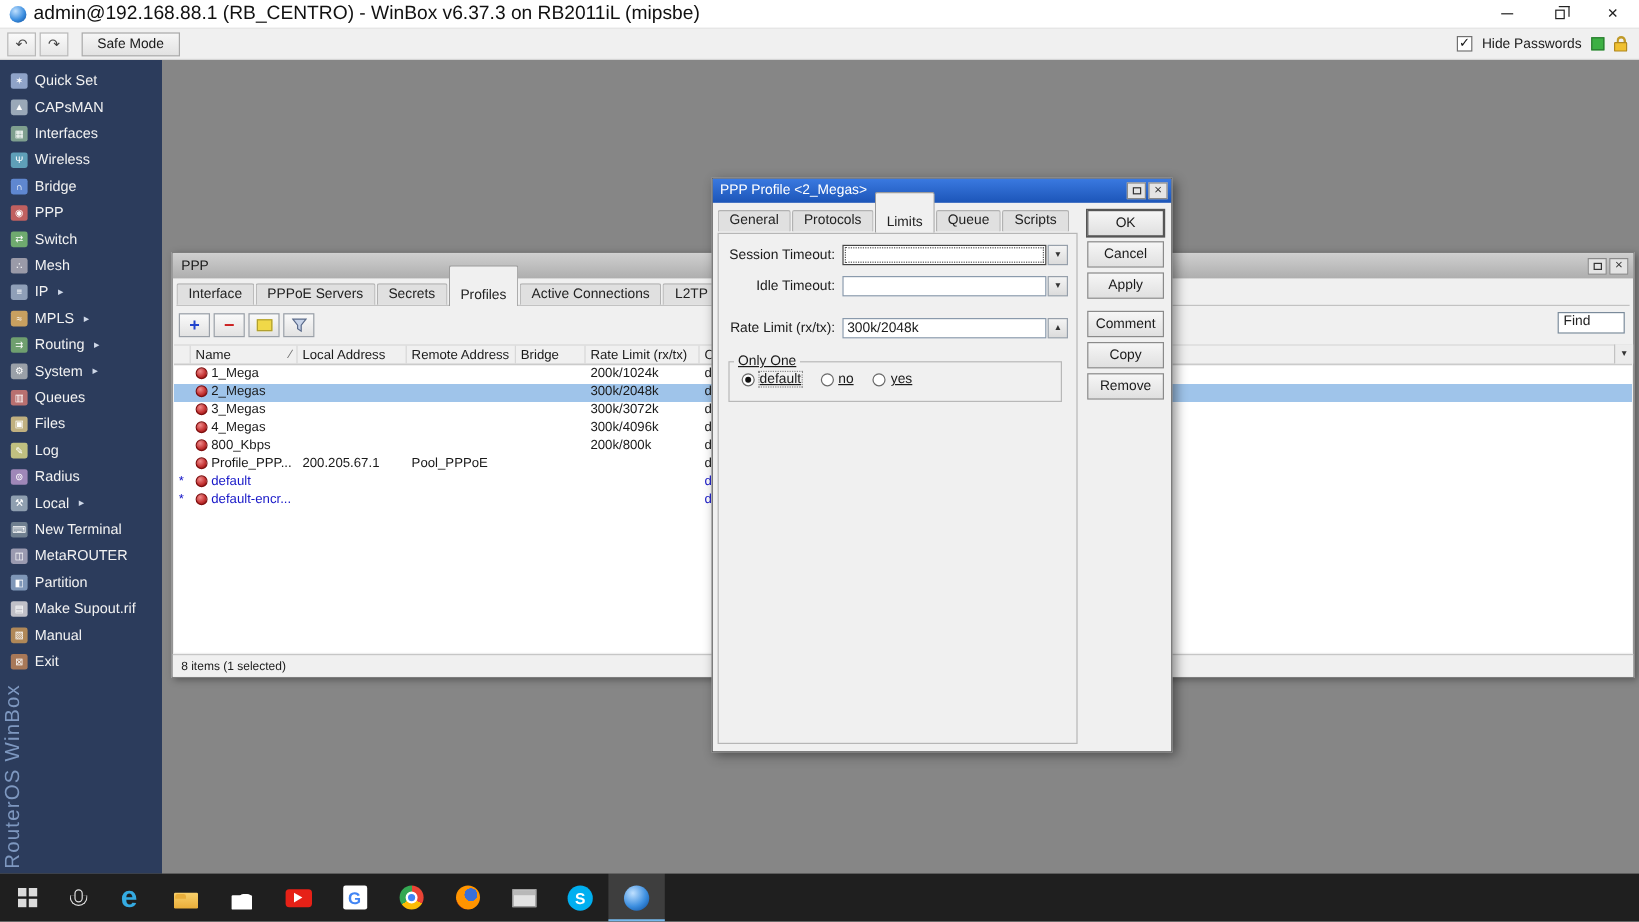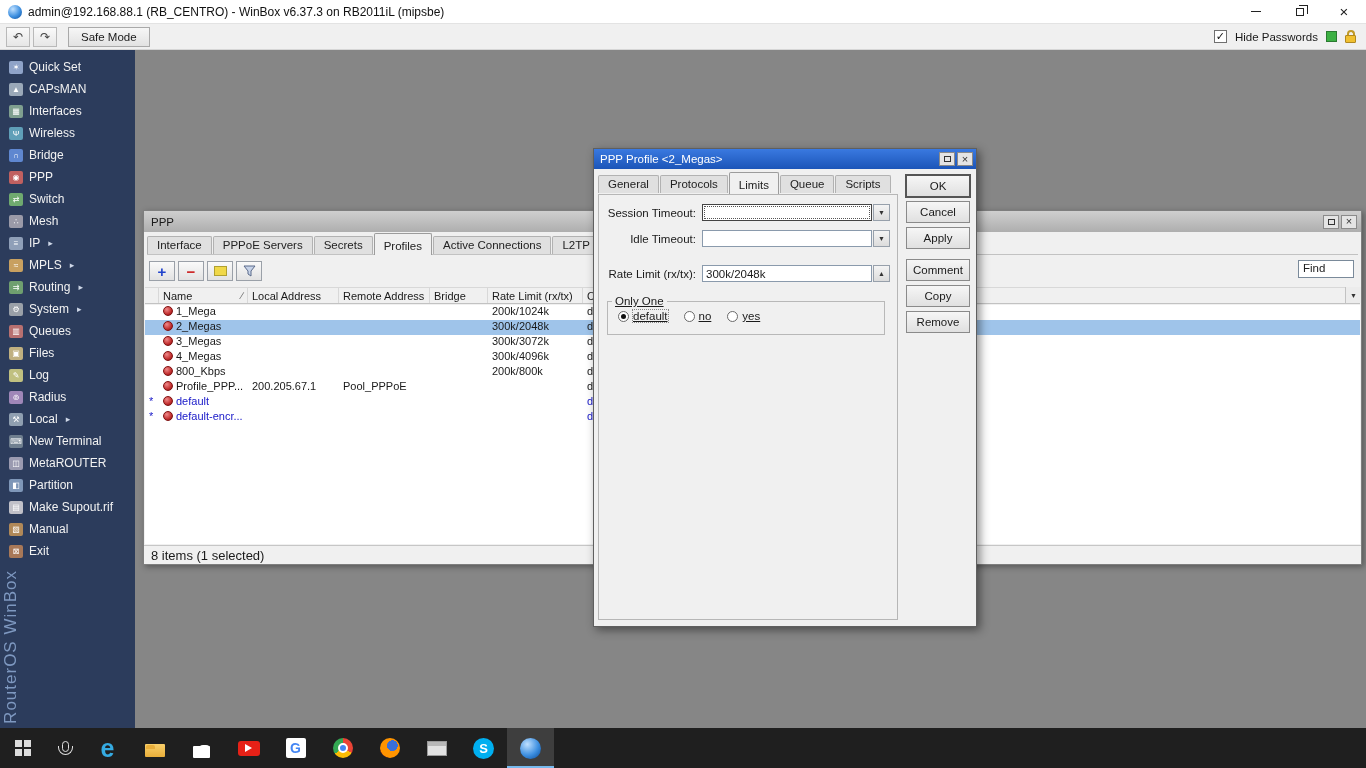--- a/index.html
+++ b/index.html
@@ -3,21 +3,21 @@
 <meta charset="utf-8">
 <style>
   * { margin:0; padding:0; box-sizing:border-box; }
   html,body { width:1366px; height:768px; overflow:hidden; }
   body { font-family:"Liberation Sans", sans-serif; font-size:12px; color:#1a1a1a; background:#868686; }
   .screen { position:relative; width:1366px; height:768px; }
 
   
   .titlebar { position:absolute; top:0; left:0; right:0; height:24px; background:#ffffff; display:flex; align-items:center; border-bottom:1px solid #e3e3e3; }
   .app-logo { width:14px; height:14px; border-radius:50%; margin:0 6px 0 8px; background:radial-gradient(circle at 35% 30%, #bfe0ff, #3d8fe0 55%, #0c4f9e 95%); }
-  .title-text { font-size:12px; color:#111; white-space:nowrap; }
+  .title-text { font-size:16px; color:#111; white-space:nowrap; }
   .win-ctrls { margin-left:auto; display:flex; height:24px; }
   .wc { width:44px; display:flex; align-items:center; justify-content:center; }
   .wc-min { width:10px; border-top:1px solid #222; display:block; }
   .wc-rest { width:8px; height:8px; border:1px solid #222; position:relative; display:block; }
   .wc-rest::before { content:""; position:absolute; left:2px; top:-4px; width:8px; height:8px; border:1px solid #222; border-left:none; border-bottom:none; }
   .wc-close { font-size:15px; color:#222; line-height:1; }
 
   
   .apptoolbar { position:absolute; top:24px; left:0; right:0; height:26px; background:#f0f0f0; border-bottom:1px solid #d6d6d6; display:flex; align-items:center; padding:0 6px; }
   .ub { width:24px; height:20px; border:1px solid #b9b9b9; background:linear-gradient(#fafafa,#e6e6e6); display:flex; align-items:center; justify-content:center; margin-right:3px; font-size:12px; color:#444; }
@@ -46,21 +46,21 @@
   
   .ppp-window { position:absolute; left:8px; top:160px; width:1219px; height:355px; background:#f0f0f0; border:1px solid #7e7e7e; box-shadow:2px 2px 6px rgba(0,0,0,0.35); }
   .ppp-titlebar { position:absolute; top:0; left:0; right:0; height:21px; background:linear-gradient(#cfcfcf,#aeaeae); display:flex; align-items:center; padding:0 4px 0 7px; font-size:11.5px; color:#1a1a1a; }
   .mini-ctrls { margin-left:auto; display:flex; }
   .mini-btn { width:16px; height:14px; background:#e4e4e4; border:1px solid #8a8a8a; display:flex; align-items:center; justify-content:center; margin-left:2px; }
   .sq { width:7px; height:6px; border:1px solid #333; display:block; }
   .x { font-size:11px; line-height:1; color:#333; }
   .tabstrip { display:flex; gap:1px; align-items:flex-end; }
   .ppp-tabs { position:absolute; top:24px; left:3px; right:3px; height:20px; border-bottom:1px solid #c2c2c2;align-items:flex-end; }
   .tab { padding:2px 9px 3px; background:#e0e0e0; border:1px solid #b2b2b2; border-bottom:none; border-radius:2px 2px 0 0; font-size:11.5px; color:#222; }
-  .tab.active { background:#f0f0f0; padding-top:6px; position:relative; top:1px; border-color:#9c9c9c; }
+  .tab.active { background:#f0f0f0; padding-top:18px; position:relative; top:1px; border-color:#9c9c9c; }
   .ppp-toolbar { position:absolute; top:48px; left:5px; right:5px; height:24px; display:flex; align-items:center; }
   .tbtn { min-width:26px; height:20px; border:1px solid #9aa0a8; background:linear-gradient(#fafafa,#e2e2e2); display:flex; align-items:center; justify-content:center; margin-right:3px; }
   .plus { color:#2244cc; font-weight:bold; font-size:15px; line-height:1; }
   .minus { color:#cc2222; font-weight:bold; font-size:15px; line-height:1; }
   .comment-chip { width:13px; height:10px; background:#f0d848; border:1px solid #b0a030; display:block; }
   .findbox { position:absolute; right:2px; top:1px; width:56px; height:18px; background:#fff; border:1px solid #7a8a9a; font-size:11.5px; padding:1px 4px; color:#222; }
   .ppp-header { position:absolute; top:76px; left:1px; right:1px; height:17px; background:#f0f0f0; border-top:1px solid #d8d8d8; border-bottom:1px solid #c2c2c2; display:flex; font-size:11px; }
   .hcol { display:flex; align-items:center; padding:0 4px; border-right:1px solid #d8d8d8; overflow:hidden; white-space:nowrap; }
   .sortmark { margin-left:auto; color:#666; font-size:10px; padding-left:6px; }
   .colpick { position:absolute; right:0; top:0; width:16px; height:16px; border-left:1px solid #c2c2c2; background:#ececec; font-size:7px; color:#333; display:flex; align-items:center; justify-content:center; }
@@ -71,21 +71,21 @@
   .c-bridge { width:58px; flex:0 0 58px; }
   .c-rate { width:95px; flex:0 0 95px; }
   .c-only { flex:1 1 auto; }
   .ppp-body { position:absolute; top:94px; left:1px; right:1px; bottom:20px; background:#ffffff; overflow:hidden; }
   .trow { display:flex; height:15px; align-items:flex-start; font-size:11px; }
   .trow.selected { background:#9fc4ea; }
   .trow.system { color:#1818c8; }
   .tcell { padding:0 4px; overflow:hidden; white-space:nowrap; }
   .tcell.c-name { display:flex; align-items:center; gap:3px; }
   .prof-icon { width:10px; height:10px; border-radius:50%; flex:0 0 10px; background:radial-gradient(circle at 35% 30%, #f08a8a, #c23030 60%, #7a0f0f); border:1px solid #801010; }
-  .ppp-status { position:absolute; left:0; right:0; bottom:0; height:19px; background:#f0f0f0; border-top:1px solid #c6c6c6; display:flex; align-items:center; padding:0 7px; font-size:13px; }
+  .ppp-status { position:absolute; left:0; right:0; bottom:0; height:19px; background:#f0f0f0; border-top:1px solid #c6c6c6; display:flex; align-items:center; padding:0 7px; font-size:10px; }
 
   
   .dialog { position:absolute; left:458px; top:98px; width:384px; height:479px; background:#f0f0f0; border:1px solid #5f5f5f; box-shadow:3px 3px 9px rgba(0,0,0,0.45); z-index:5; }
   .dlg-titlebar { position:absolute; top:0; left:0; right:0; height:20px; background:linear-gradient(180deg,#3a79e0,#1c55b8); color:#fff; display:flex; align-items:center; padding:0 3px 0 6px; font-size:11.5px; }
   .dlg-tabs { position:absolute; top:24px; left:4px; right:80px; height:20px; }
   .dlg-page { position:absolute; top:45px; left:4px; width:300px; bottom:6px; border:1px solid #b6b6b6; background:#f0f0f0; }
   .frow { position:absolute; left:4px; display:flex; align-items:center; }
   .flabel { width:99px; text-align:right; padding-right:6px; font-size:11.5px; white-space:nowrap; }
   .inp { width:170px; height:17px; background:#fff; border:1px solid #8a9aac; font-size:11.5px; padding:0 3px; display:flex; align-items:center; overflow:hidden; }
   .inp.focused { border-color:#444; outline:1px dotted #555; outline-offset:-3px; }

